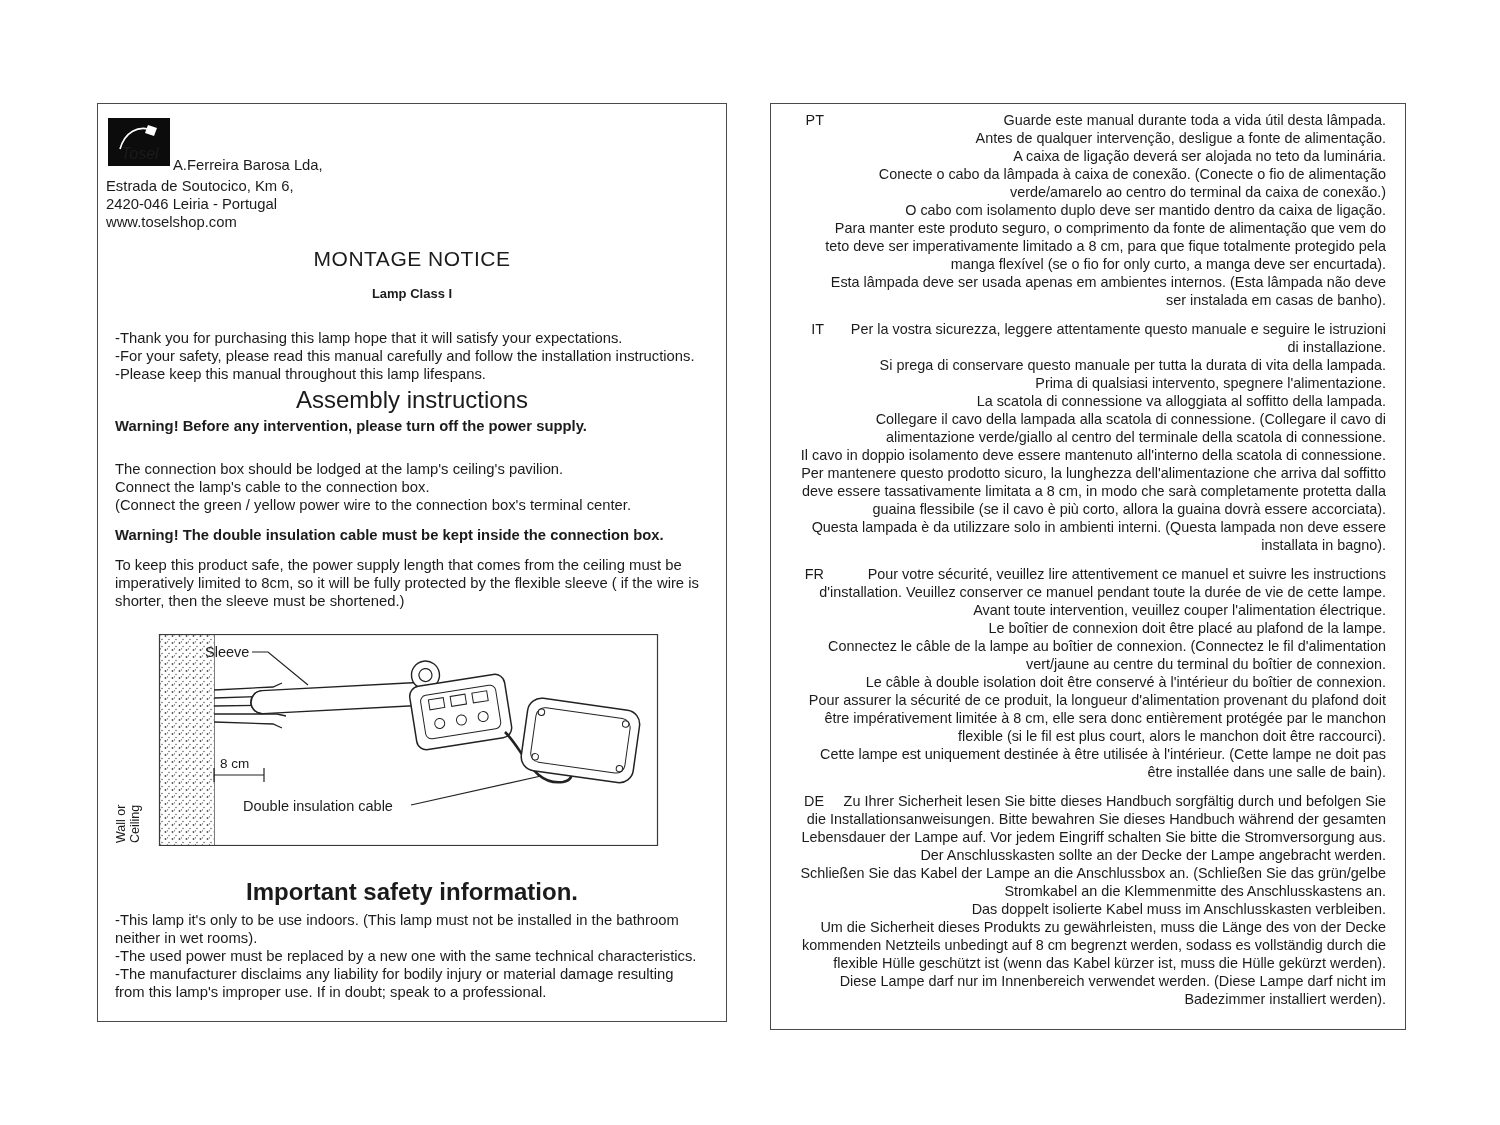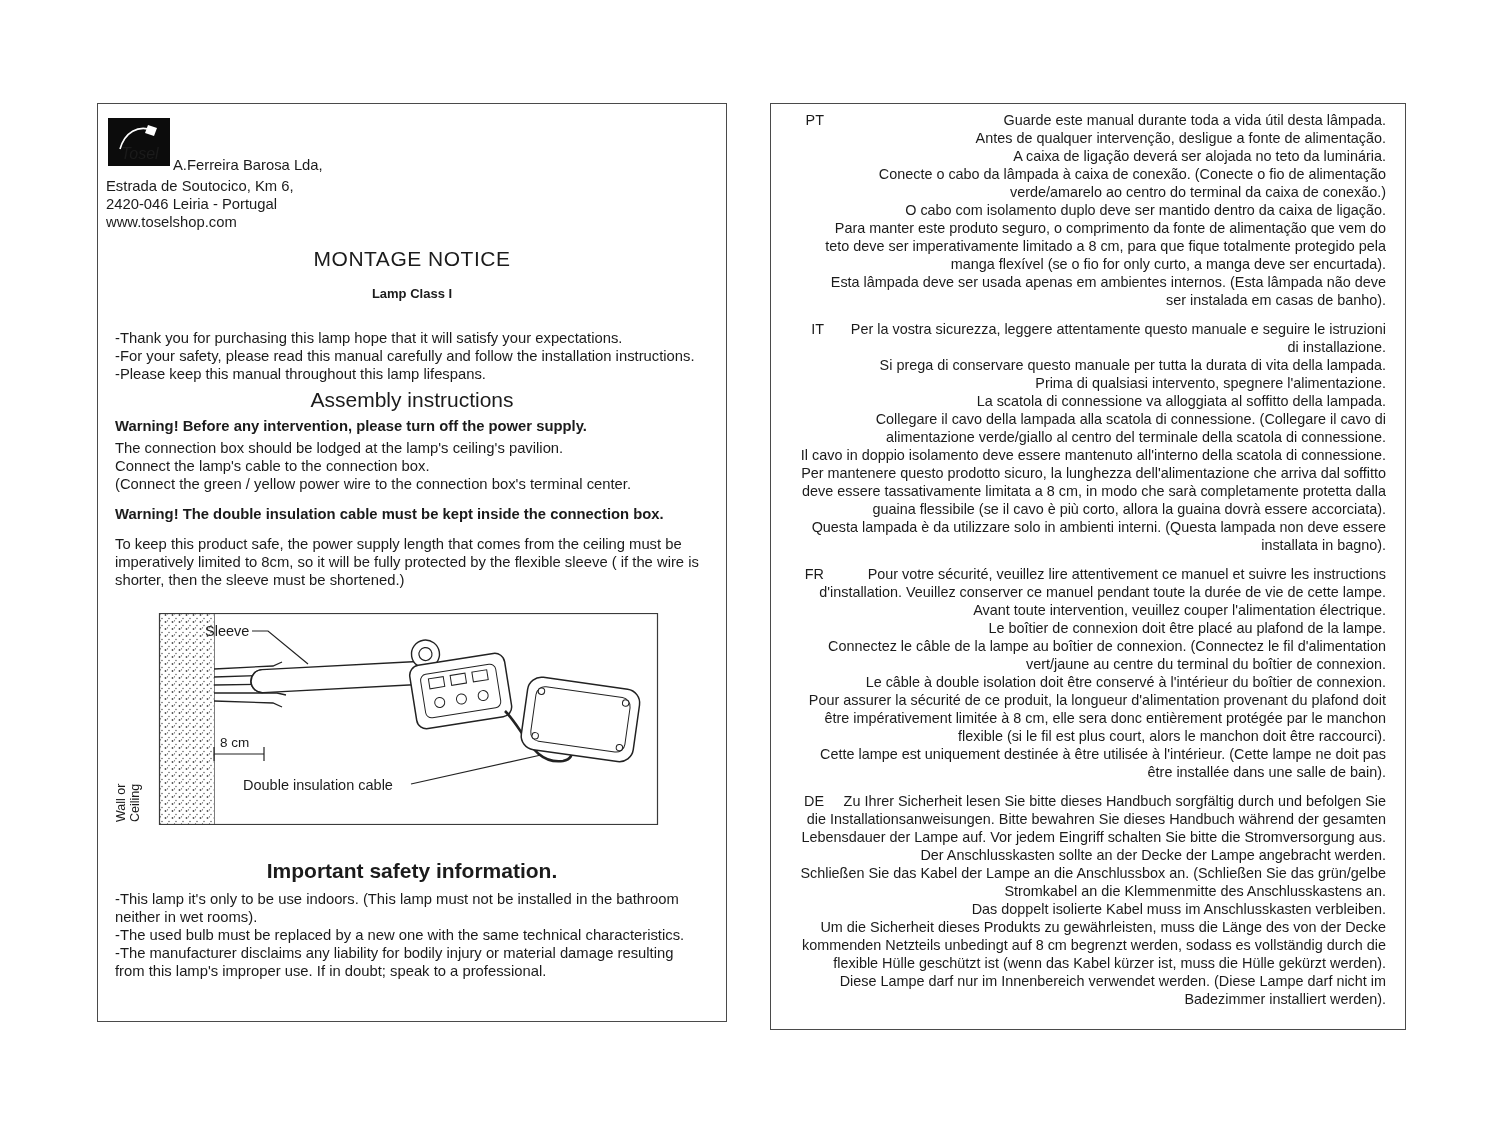--- a/index.html
+++ b/index.html
@@ -15,25 +15,25 @@
 
   .header { position:relative; height:112px; }
   .logo-box { position:absolute; left:-7px; top:0; width:62px; height:48px; }
   .addr-line1 { position:absolute; left:58px; top:38px; }
   .addr-rest  { position:absolute; left:-9px; top:60px; line-height:17.5px; }
 
   .doc-title { text-align:center; font-size:21px; font-weight:400; letter-spacing:0.5px; margin-top:20px; }
   .doc-subtitle { text-align:center; font-size:13px; font-weight:700; margin-top:17px; }
   .para { margin-top:0; }
   .intro { margin-top:26px; }
-  .section-heading { text-align:center; font-size:21px; font-weight:400; }
+  .section-heading { text-align:center; font-size:24px; font-weight:400; }
   .assembly-heading { margin-top:8px; }
   .warning { font-weight:700; margin-top:8px; }
   .warning2 { margin-top:12px; }
-  .steps { margin-top:4px; }
+  .steps { margin-top:25px; }
   .sleeve-note { margin-top:12px; }
   .diagram-wrap { margin-top:24px; margin-left:-14px; height:212px; }
   .safety-heading { margin-top:37px;font-weight:bold; }
   .safety { margin-top:10px; }
   .ln { min-height:18px; }
 
   .lang-section { margin-bottom:11px;text-align:right; }
   .lang-code { float:left; width:34px; }
 
   svg text { fill:#1b1b1b; font-family:"Liberation Sans","DejaVu Sans",sans-serif; }
@@ -154,21 +154,21 @@
       <text x="142" y="177" font-size="14.5">Double insulation cable</text>
       <line x1="310" y1="171" x2="440" y2="142" stroke="#222222" stroke-width="1.2"></line>
     </svg>
   </div>
 
   <h3 class="section-heading safety-heading">Important safety information.</h3>
 
   <div class="para safety">
       <div class="ln">-This lamp it's only to be use indoors. (This lamp must not be installed in the bathroom</div>
       <div class="ln">neither in wet rooms).</div>
-      <div class="ln">-The used bulb must be replaced by a new one with the same technical characteristics.</div>
+      <div class="ln">-The used power must be replaced by a new one with the same technical characteristics.</div>
       <div class="ln">-The manufacturer disclaims any liability for bodily injury or material damage resulting</div>
       <div class="ln">from this lamp's improper use. If in doubt; speak to a professional.</div>
     </div>
 
 </div>
 
 <div class="page-box box-right">
 
   <div class="lang-section">
     <span class="lang-code">PT</span>

